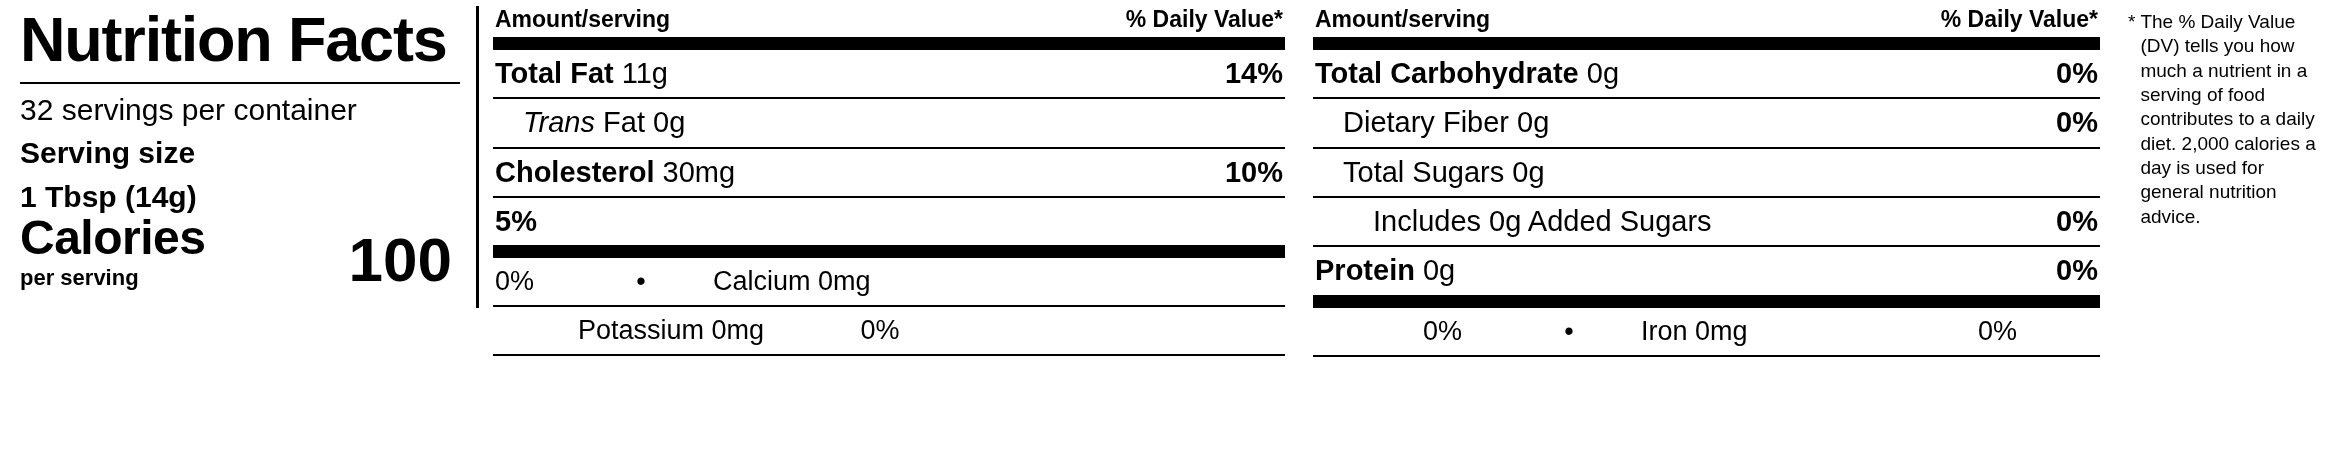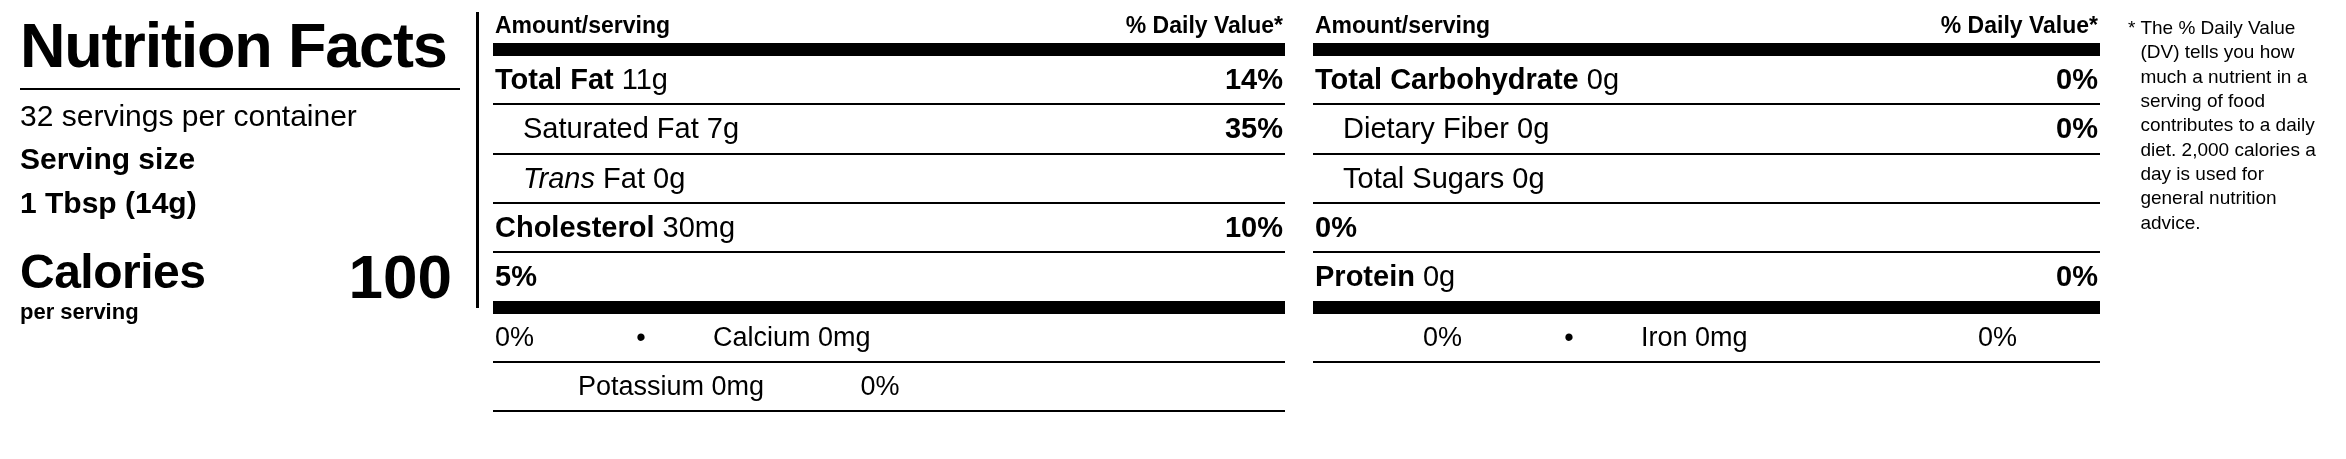--- a/index.html
+++ b/index.html
@@ -12,21 +12,21 @@
     height: 459px;
     font-family: "Liberation Sans", sans-serif;
     color: #000000;
     -webkit-font-smoothing: antialiased;
   }
   .label {
     position: relative;
     width: 2346px;
     height: 330px;
     box-sizing: border-box;
-    padding: 10px 12px 0 14px;
+    padding: 4px 12px 0 14px;
     display: flex;
     flex-direction: row;
     align-items: flex-start;
   }
 
   
   .col-left {
     width: 462px;
     flex: 0 0 462px;
     padding-right: 10px;
@@ -50,23 +50,23 @@
     margin: 9px 6px 0 6px;
   }
   .serving-size {
     font-size: 30px;
     font-weight: bold;
     line-height: 1.12;
     margin: 10px 6px 0 6px;
   }
   .cal-row {
     display: flex;
-    align-items: flex-start;
+    align-items: flex-end;
     justify-content: space-between;
-    margin: 28px 6px 0 6px;
+    margin: 0 6px 0 6px;
   }
   .cal-left {
     display: flex;
     flex-direction: column;
   }
   .cal-word {
     font-size: 48px;
     font-weight: bold;
     line-height: 1.0;
     letter-spacing: -0.5px;
@@ -206,25 +206,20 @@
       <span>% Daily Value*</span>
     </div>
     <div class="bar-thick"></div>
 
     <div class="row">
       <span class="name"><span class="b">Total Fat</span>
         <span>11g</span></span>
       <span class="dv">14%</span>
     </div>
 
-    <div class="row">
-      <span class="name ind1"><span>Saturated Fat</span>
-        <span>7g</span></span>
-      <span class="dv">35%</span>
-    </div>
 
     <div class="row">
       <span class="name ind1"><span class="i">Trans</span>
         <span>Fat 0g</span></span>
       <span class="dv"></span>
     </div>
 
     <div class="row">
       <span class="name"><span class="b">Cholesterol</span>
         <span>30mg</span></span>
@@ -271,20 +266,22 @@
       <span class="dv">0%</span>
     </div>
 
     <div class="row">
       <span class="name ind1"><span>Total Sugars</span>
         <span>0g</span></span>
       <span class="dv"></span>
     </div>
 
     <div class="row">
+      <span class="name ind2"><span>Includes 0g Added Sugars</span>
+        <span></span></span>
       <span class="dv">0%</span>
     </div>
 
     <div class="row noline">
       <span class="name"><span class="b">Protein</span>
         <span>0g</span></span>
       <span class="dv">0%</span>
     </div>
     <div class="bar-thick"></div>
 

